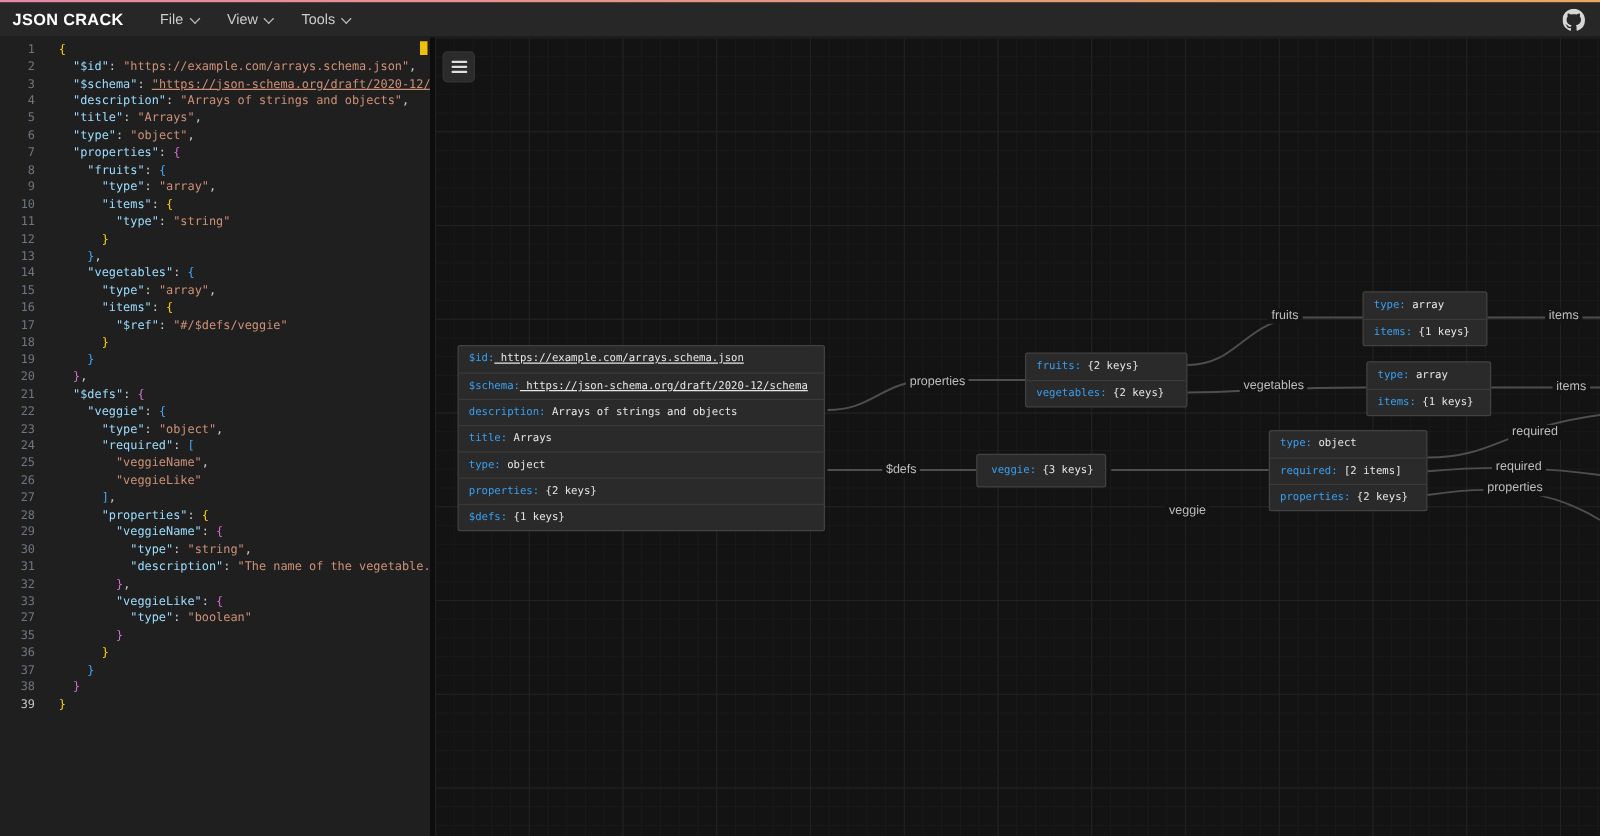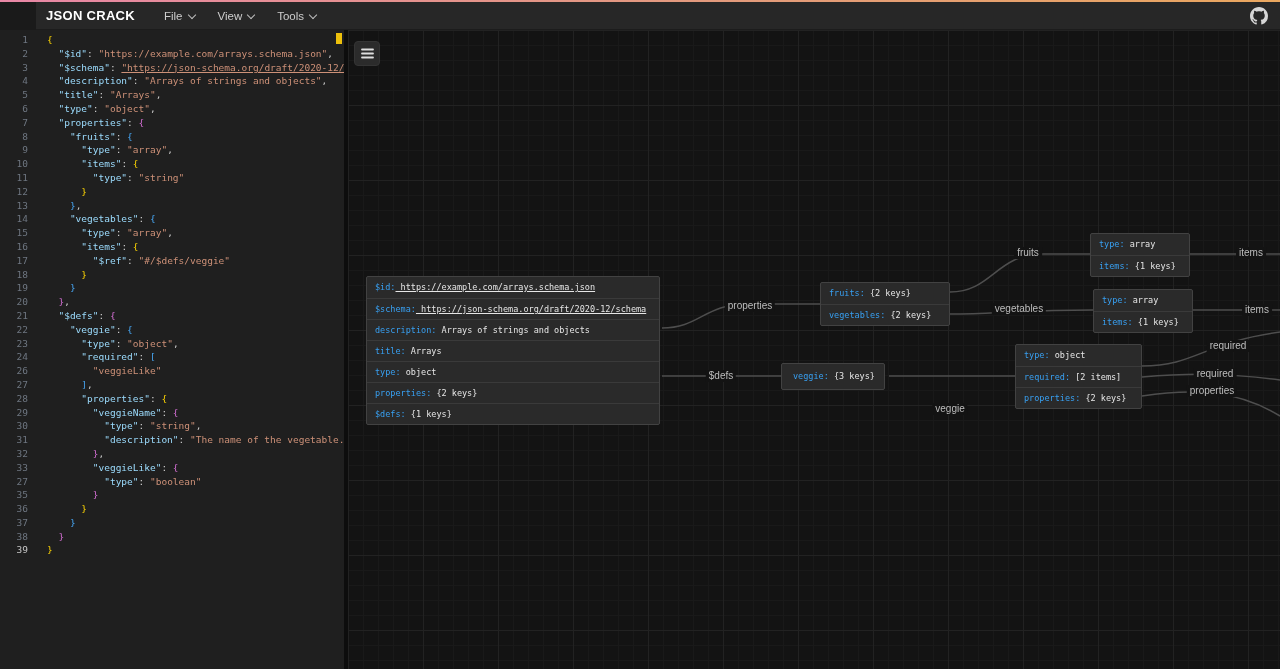--- a/index.html
+++ b/index.html
@@ -6,21 +6,21 @@
   html,body { width:1280px; height:669px; overflow:hidden; background:#1a1a1a;
               font-family:"Liberation Sans", sans-serif; }
   .app { width:1280px; height:669px; display:flex; flex-direction:column; }
 
   
   .top-gradient { height:2px; width:100%;
     background:linear-gradient(90deg,#e887a6 0%, #e39a7d 55%, #eaa75f 100%); }
 
   
   .topbar { height:28px; background:#272727; display:flex; align-items:center;
-            border-bottom:1px solid #1c1c1c; flex:0 0 auto;margin-left:36px; }
+            border-bottom:1px solid #1c1c1c; flex:0 0 auto; }
   .logo { color:#ffffff; font-weight:800; font-size:13px; letter-spacing:.3px;
           margin-left:10px; cursor:pointer; }
   .menus { display:flex; align-items:center; margin-left:20px; gap:4px; }
   .menu-item { color:#cdcdcd; font-size:11.5px; padding:4px 9px; border-radius:4px;
                display:flex; align-items:center; gap:5px; cursor:pointer; }
   .chev { width:8px; height:8px; display:inline-block; position:relative; top:-1px; }
   .chev::after { content:""; position:absolute; left:1px; top:1px; width:5px; height:5px;
                  border-right:1.4px solid #bdbdbd; border-bottom:1.4px solid #bdbdbd;
                  transform:rotate(45deg); }
   .topbar-right { margin-left:auto; margin-right:12px; display:flex; align-items:center; }
@@ -127,20 +127,21 @@
           <div class="ed-line"><span class="ln">15</span><span class="code"><span class="pln">      </span><span class="key">"type"</span><span class="pun">: </span><span class="str">"array"</span><span class="pun">,</span></span></div>
           <div class="ed-line"><span class="ln">16</span><span class="code"><span class="pln">      </span><span class="key">"items"</span><span class="pun">: </span><span class="b1">{</span></span></div>
           <div class="ed-line"><span class="ln">17</span><span class="code"><span class="pln">        </span><span class="key">"$ref"</span><span class="pun">: </span><span class="str">"#/$defs/veggie"</span></span></div>
           <div class="ed-line"><span class="ln">18</span><span class="code"><span class="pln">      </span><span class="b1">}</span></span></div>
           <div class="ed-line"><span class="ln">19</span><span class="code"><span class="pln">    </span><span class="b3">}</span></span></div>
           <div class="ed-line"><span class="ln">20</span><span class="code"><span class="pln">  </span><span class="b2">}</span><span class="pun">,</span></span></div>
           <div class="ed-line"><span class="ln">21</span><span class="code"><span class="pln">  </span><span class="key">"$defs"</span><span class="pun">: </span><span class="b2">{</span></span></div>
           <div class="ed-line"><span class="ln">22</span><span class="code"><span class="pln">    </span><span class="key">"veggie"</span><span class="pun">: </span><span class="b3">{</span></span></div>
           <div class="ed-line"><span class="ln">23</span><span class="code"><span class="pln">      </span><span class="key">"type"</span><span class="pun">: </span><span class="str">"object"</span><span class="pun">,</span></span></div>
           <div class="ed-line"><span class="ln">24</span><span class="code"><span class="pln">      </span><span class="key">"required"</span><span class="pun">: </span><span class="b3">[</span></span></div>
+          <div class="ed-line"><span class="ln">25</span><span class="code"><span class="pln">        </span><span class="str">"veggieName"</span><span class="pun">,</span></span></div>
           <div class="ed-line"><span class="ln">26</span><span class="code"><span class="pln">        </span><span class="str">"veggieLike"</span></span></div>
           <div class="ed-line"><span class="ln">27</span><span class="code"><span class="pln">      </span><span class="b3">]</span><span class="pun">,</span></span></div>
           <div class="ed-line"><span class="ln">28</span><span class="code"><span class="pln">      </span><span class="key">"properties"</span><span class="pun">: </span><span class="b1">{</span></span></div>
           <div class="ed-line"><span class="ln">29</span><span class="code"><span class="pln">        </span><span class="key">"veggieName"</span><span class="pun">: </span><span class="b2">{</span></span></div>
           <div class="ed-line"><span class="ln">30</span><span class="code"><span class="pln">          </span><span class="key">"type"</span><span class="pun">: </span><span class="str">"string"</span><span class="pun">,</span></span></div>
           <div class="ed-line"><span class="ln">31</span><span class="code"><span class="pln">          </span><span class="key">"description"</span><span class="pun">: </span><span class="str">"The name of the vegetable."</span></span></div>
           <div class="ed-line"><span class="ln">32</span><span class="code"><span class="pln">        </span><span class="b2">}</span><span class="pun">,</span></span></div>
           <div class="ed-line"><span class="ln">33</span><span class="code"><span class="pln">        </span><span class="key">"veggieLike"</span><span class="pun">: </span><span class="b2">{</span></span></div>
           <div class="ed-line"><span class="ln">27</span><span class="code"><span class="pln">          </span><span class="key">"type"</span><span class="pun">: </span><span class="str">"boolean"</span></span></div>
           <div class="ed-line"><span class="ln">35</span><span class="code"><span class="pln">        </span><span class="b2">}</span></span></div>

